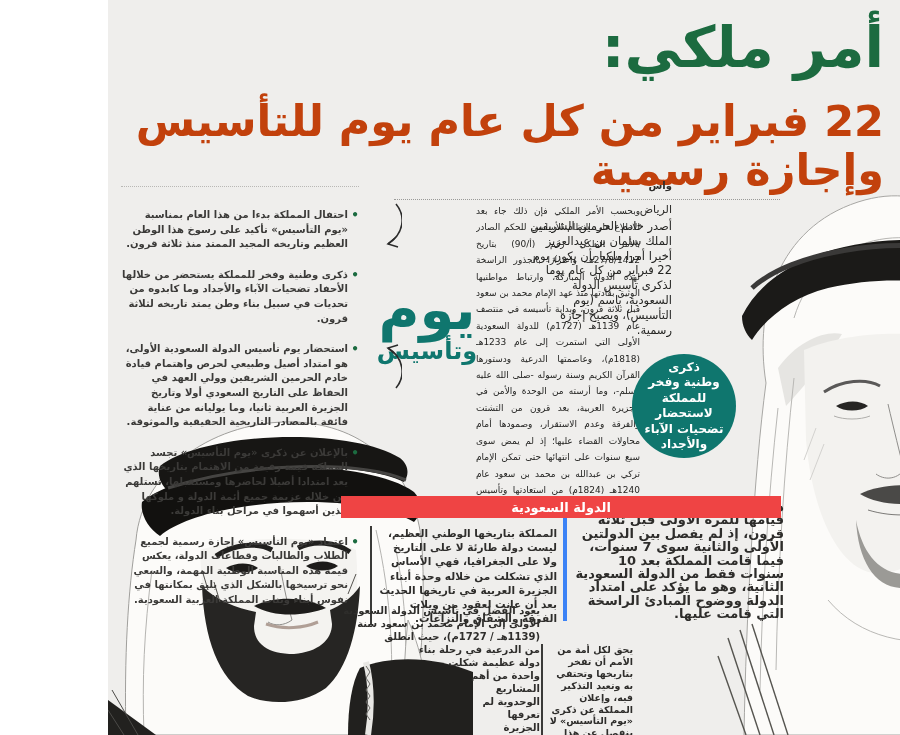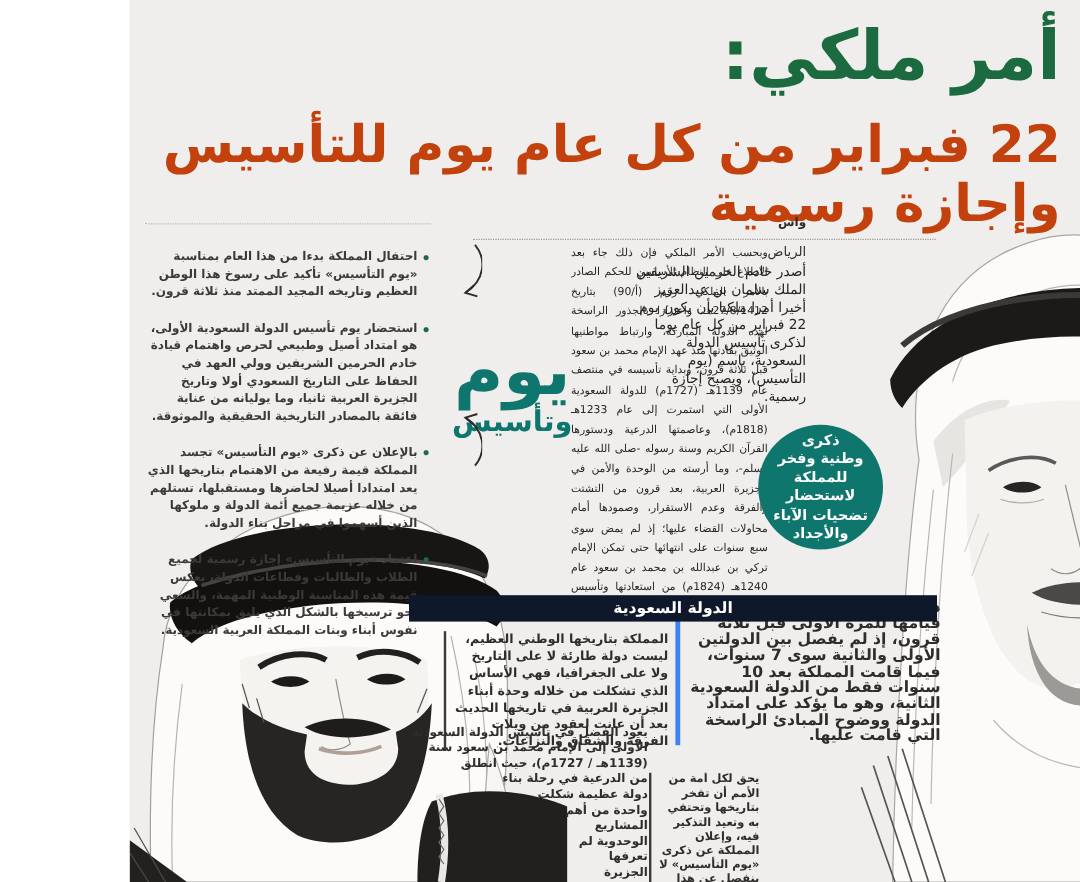--- a/index.html
+++ b/index.html
@@ -61,21 +61,21 @@
   
   .badge{
     top:354px;left:524px;width:104px;height:104px;border-radius:50%;
     background:#0f766e;color:#ffffff;z-index:6;
     display:flex;align-items:center;justify-content:center;
     font-size:12px;line-height:15.5px;font-weight:700;
     text-align:center;white-space:pre-line;
   }
   
   .section-bar{
-    top:496px;left:233px;width:440px;height:22px;background:#0f172a;z-index:4;
+    top:496px;left:233px;width:440px;height:22px;background:#ef4444;z-index:4;
     display:flex;align-items:center;justify-content:center;
     color:#fff;font-size:13px;font-weight:800;
   }
   
   .fact{font-weight:700;color:#2e2d2b;text-align:right;margin:0;z-index:3;}
   .fact-a{top:500px;left:455px;width:211px;font-size:13px;line-height:13.4px;
           border-left:4px solid #3b82f6;padding-left:6px;}
   .fact-c{top:526px;left:262px;width:179px;font-size:10.5px;line-height:14.2px;
           border-left:2px solid #3a3a38;padding-left:6px;}
   .fact-b{top:644px;left:433px;width:85px;height:91px;overflow:hidden;
@@ -178,20 +178,21 @@
         <path d="M0,300 L16,325"></path>
       </g>
   </svg>
 
   <h1 class="abs kicker" style="margin:0">أمر ملكي:</h1>
   <h2 class="abs main-head" style="margin:0">22 فبراير من كل عام يوم للتأسيس وإجازة رسمية</h2>
 
   <div class="abs rule-left"></div>
   <ul class="abs bullets">
     <li>احتفال المملكة بدءا من هذا العام بمناسبة «يوم التأسيس» تأكيد على رسوخ هذا الوطن العظيم وتاريخه المجيد الممتد منذ ثلاثة قرون.</li>
+    <li>ذكرى وطنية وفخر للمملكة يستحضر من خلالها الأحفاد تضحيات الآباء والأجداد وما كابدوه من تحديات في سبيل بناء وطن يمتد تاريخه لثلاثة قرون.</li>
     <li>استحضار يوم تأسيس الدولة السعودية الأولى، هو امتداد أصيل وطبيعي لحرص واهتمام قيادة خادم الحرمين الشريفين وولي العهد في الحفاظ على التاريخ السعودي أولا وتاريخ الجزيرة العربية ثانيا، وما يوليانه من عناية فائقة بالمصادر التاريخية الحقيقية والموثوقة.</li>
     <li>بالإعلان عن ذكرى «يوم التأسيس» تجسد المملكة قيمة رفيعة من الاهتمام بتاريخها الذي يعد امتدادا أصيلا لحاضرها ومستقبلها، تستلهم من خلاله عزيمة جميع أئمة الدولة و ملوكها الذين أسهموا في مراحل بناء الدولة.</li>
     <li>اعتماد «يوم التأسيس» إجازة رسمية لجميع الطلاب والطالبات وقطاعات الدولة، يعكس قيمة هذه المناسبة الوطنية المهمة، والسعي نحو ترسيخها بالشكل الذي يليق بمكانتها في نفوس أبناء وبنات المملكة العربية السعودية.</li>
   </ul>
 
   <svg class="abs arrow-top" width="38" height="50" viewBox="0 0 38 50">
     <path d="M32,4 C42,16 40,34 24,44" stroke="#2b2b2b" stroke-width="1.6" fill="none"></path>
     <path d="M31,38 L24,44 L34,47" stroke="#2b2b2b" stroke-width="1.6" fill="none"></path>
   </svg>
   <div class="abs logo">

